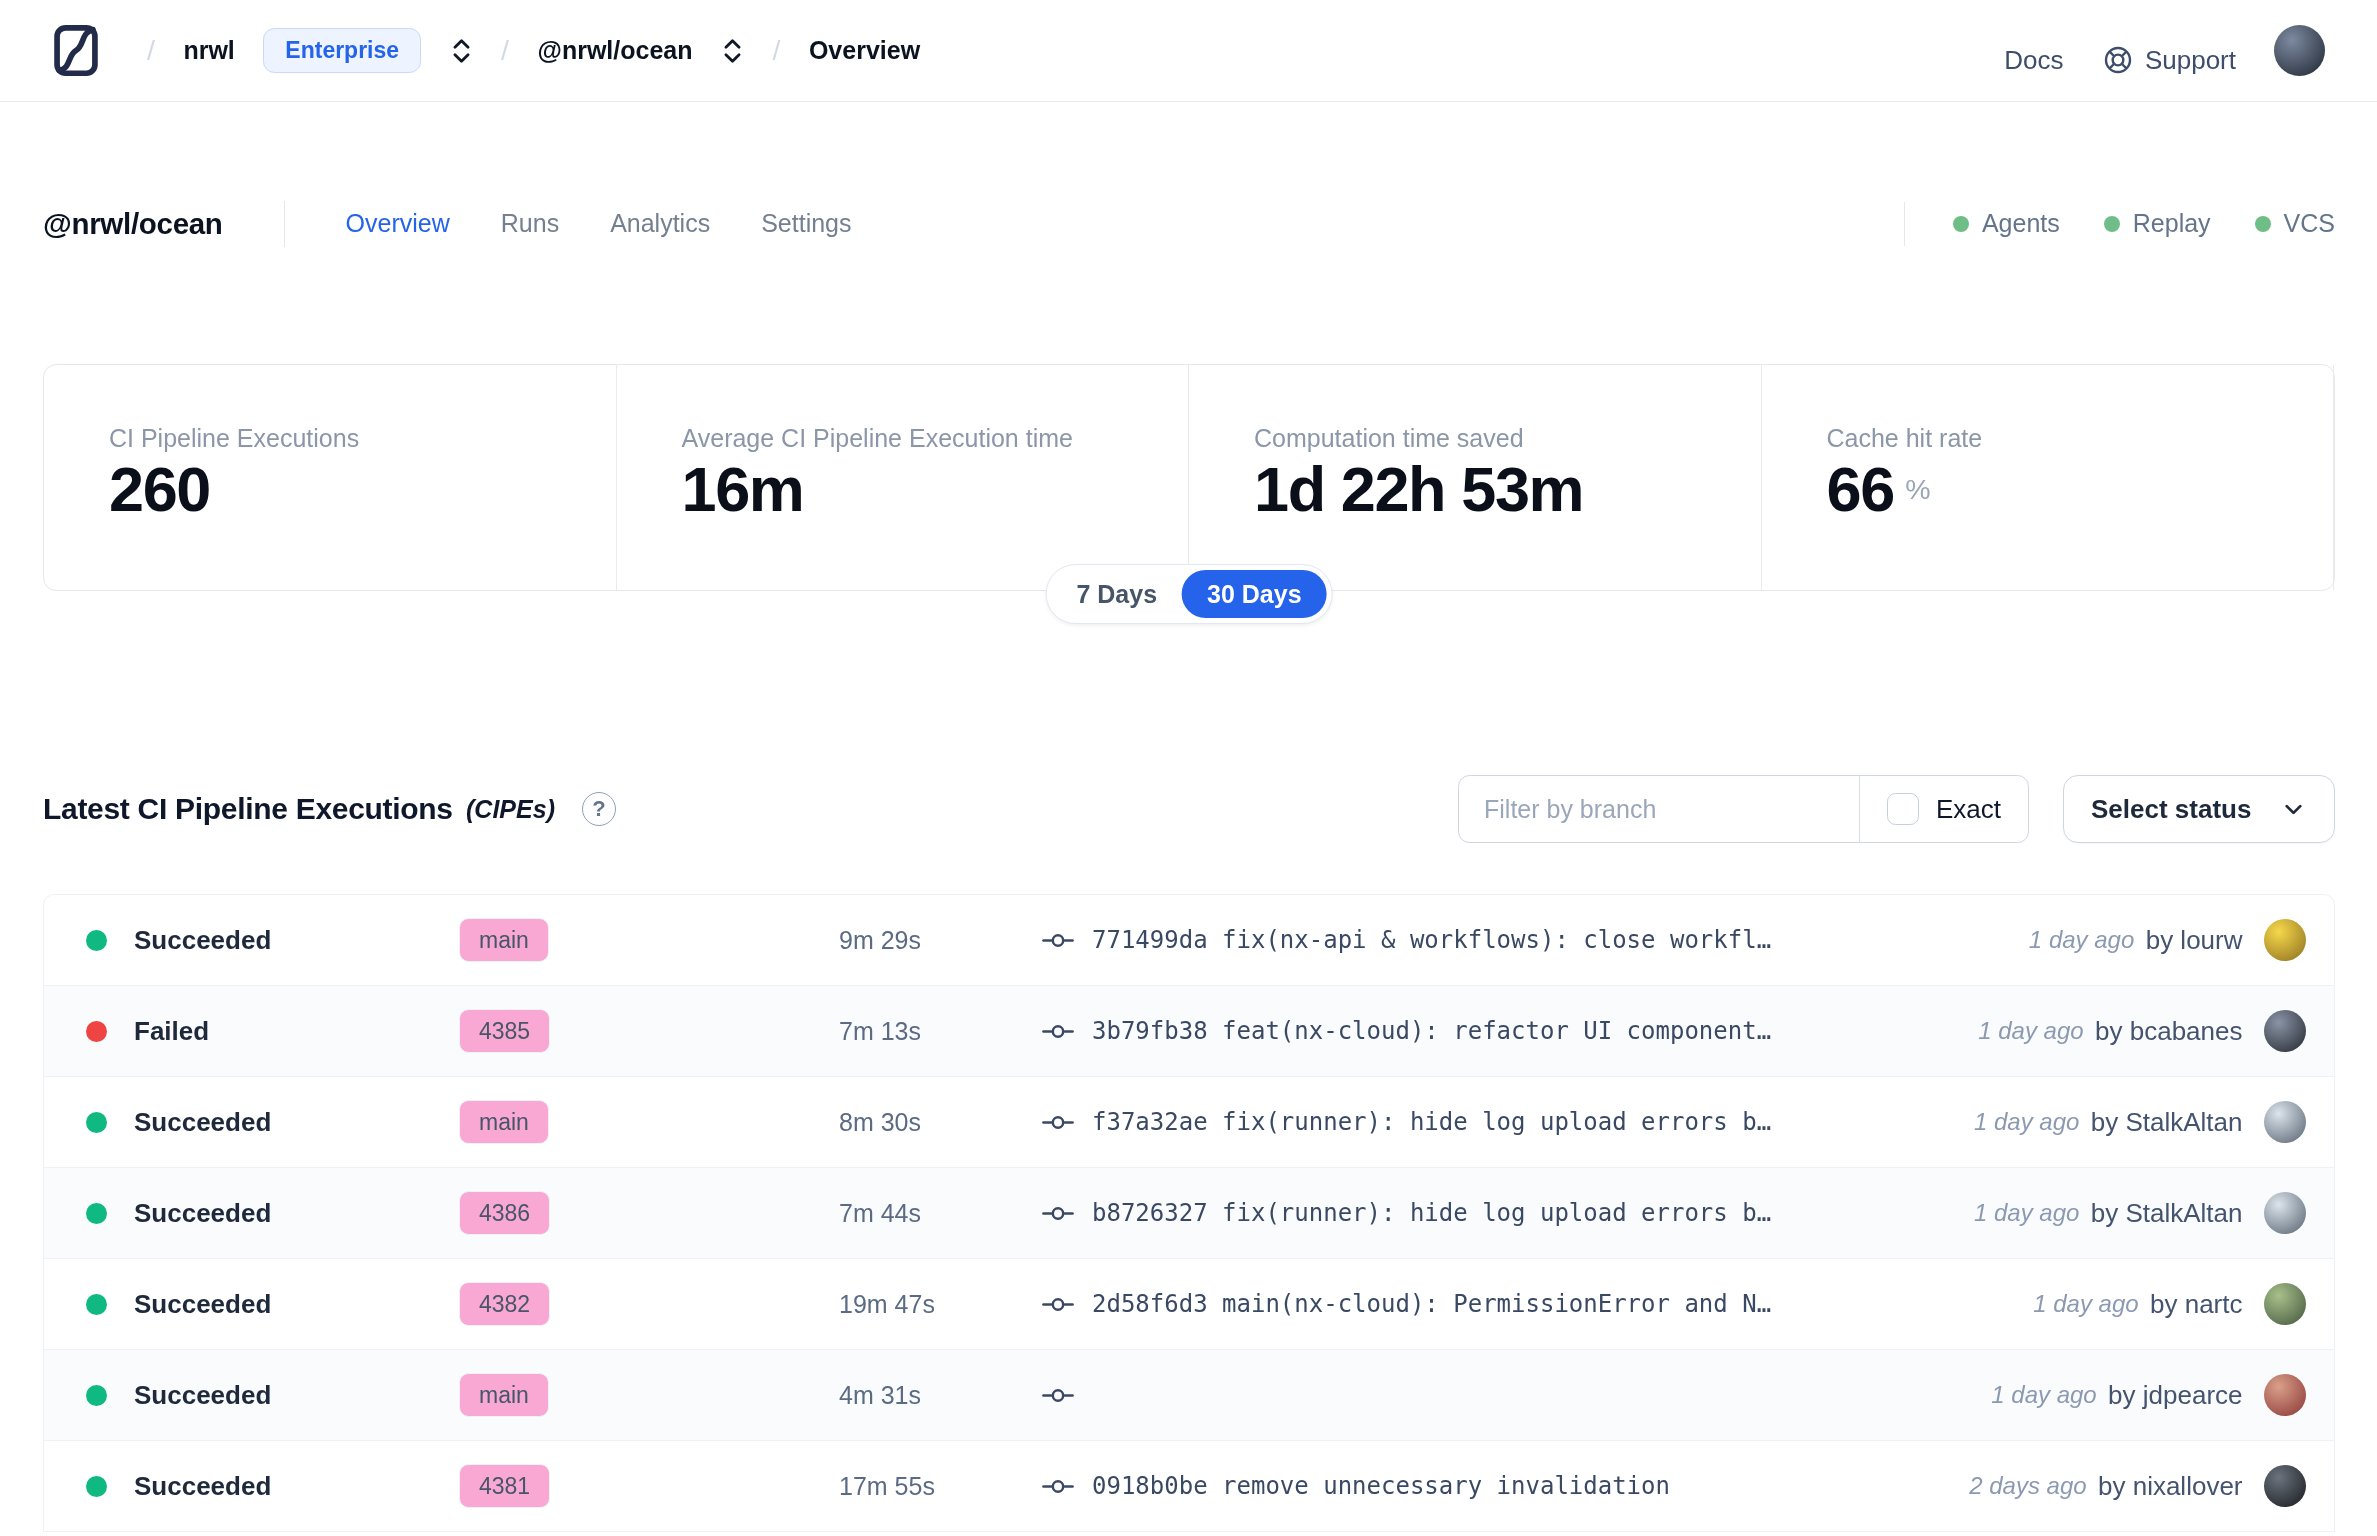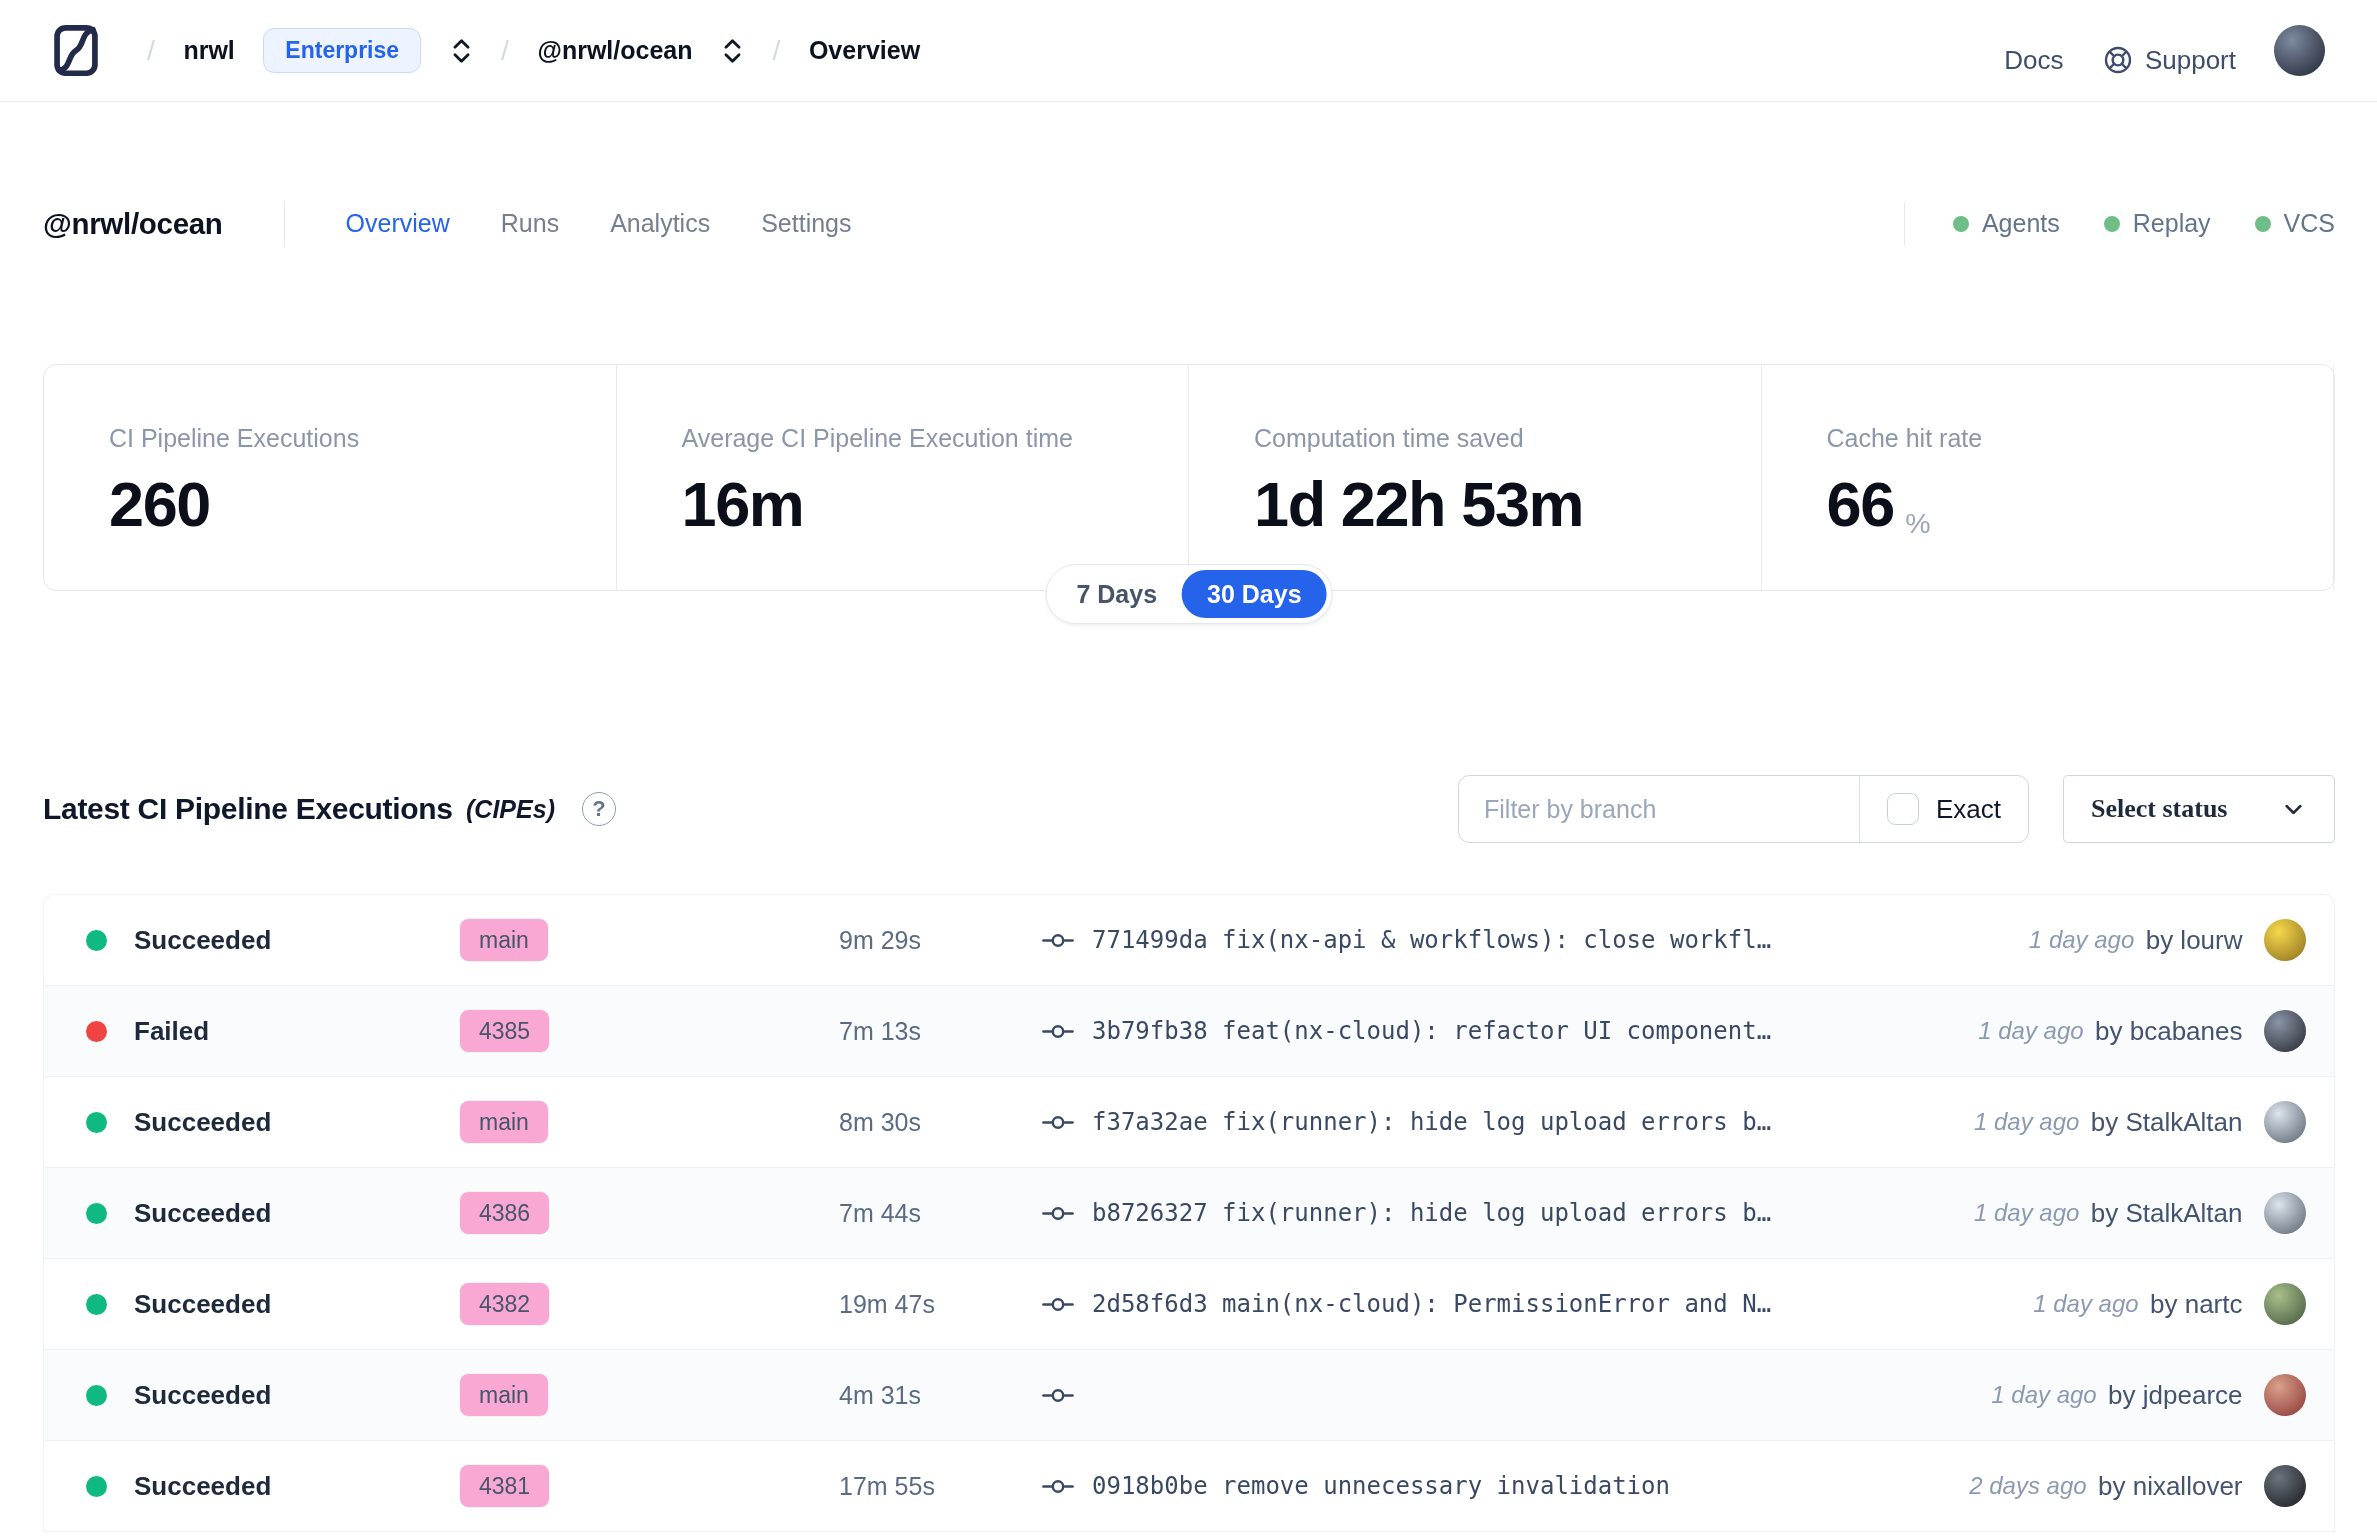--- a/index.html
+++ b/index.html
@@ -30,22 +30,22 @@
   .ws-right-divider { width:1px; height:44px; background:#e5e7eb; margin-right:3.8px; }
   .indicator { display:flex; align-items:center; gap:13px; font-size:25px; color:#64748b; cursor:pointer; }
   .indicator-dot { width:16px; height:16px; border-radius:50%; background:var(--indicator,#6fbe88); }
 
   
   .stats-panel { position:relative; margin:110px 43px 0; height:227px; border:1px solid #e5e7eb;
     border-radius:13.3px; display:grid; grid-template-columns:repeat(4,1fr); background:#fff; }
   .stat-cell { padding:59px 0 0 65px; border-right:1px solid #e8ebf0; }
   .stat-cell:last-child { border-right:none; }
   .stat-label { font-size:25px; font-weight:500; color:#8b96a8; }
-  .stat-value { margin-top:15px; font-size:63px; font-weight:700; color:#0b0f1a;
-    letter-spacing:-1.4px; display:flex; align-items:flex-end; gap:11.4px; }
+  .stat-value { font-size:63px; font-weight:700; color:#0b0f1a;
+    letter-spacing:-1.4px; display:flex; align-items:center; gap:11.4px; }
   .stat-suffix { font-size:28.5px; font-weight:500; color:#9aa5b5; letter-spacing:0; }
   .time-toggle { position:absolute; left:50%; bottom:-34px; transform:translateX(-50%);
     background:#fff; border:1px solid #e2e8f0; border-radius:950px; display:flex; align-items:center;
     padding:4.8px; box-shadow:0 1.9px 3.8px rgba(15,23,42,.06); }
   .toggle-option { font-size:25px; font-weight:600; color:#475569; padding:9.5px 25px; cursor:pointer; white-space:nowrap; }
   .toggle-option.active { background:var(--accent,#2563eb); color:#fff; border-radius:950px; }
 
   
   .cipes-header { display:flex; align-items:center; padding:0 43px; margin-top:184px; height:68px; }
   .cipes-title { font-size:30px; font-weight:700; color:#0f172a; letter-spacing:-0.3px; }
@@ -56,24 +56,24 @@
   .filters { margin-left:auto; display:flex; gap:34px; }
   .filter-group { display:flex; align-items:center; width:571px; height:68px;
     border:1px solid #cfd6e0; border-radius:11.4px; background:#fff; overflow:hidden; }
   .filter-input { flex:1; height:100%; border:none; outline:none; font-size:25px; padding:0 25px;
     color:#0f172a; background:transparent; font-family:"Liberation Sans", sans-serif; }
   .filter-input::placeholder { color:#9aa7ba; }
   .filter-sep { width:1px; align-self:stretch; background:#d9dfe8; }
   .exact-wrap { display:flex; align-items:center; gap:17px; padding:0 27px; }
   .checkbox { width:32px; height:32px; border:1.9px solid #c7cfdb; border-radius:8.6px; background:#fff; cursor:pointer; }
   .exact-label { font-size:26px; font-weight:500; color:#0f172a; }
-  .status-select { width:272px; height:68px; border:1px solid #cfd6e0; border-radius:5px;
+  .status-select { width:272px; height:68px; border:1px solid #cfd6e0; border-radius:15px;
     display:flex; align-items:center; justify-content:space-between; padding:0 27px;
     font-size:26px; font-weight:600; color:#1e293b; background:#fff;
-    box-shadow:0 1px 1.9px rgba(15,23,42,.04); cursor:pointer;font-family:Liberation Serif, serif; }
+    box-shadow:0 1px 1.9px rgba(15,23,42,.04); cursor:pointer; }
 
   
   .cipe-table { margin:51px 43px 0; border:1px solid #eef1f6; border-bottom:none;
     border-radius:11.4px 11.4px 0 0; overflow:hidden; }
   .cipe-row { height:91px; display:flex; align-items:center; border-bottom:1px solid #eef1f6;
     background:#fff; cursor:pointer; }
   .cipe-row:nth-child(even) { background:#fafbfd; }
   .col-status { display:flex; align-items:center; width:415px; padding-left:42px; flex:none; }
   .status-dot { width:21px; height:21px; border-radius:50%; margin-right:27px; flex:none; background:#10b981; }
   .status-text { font-size:26px; font-weight:600; color:#1e293b; }

